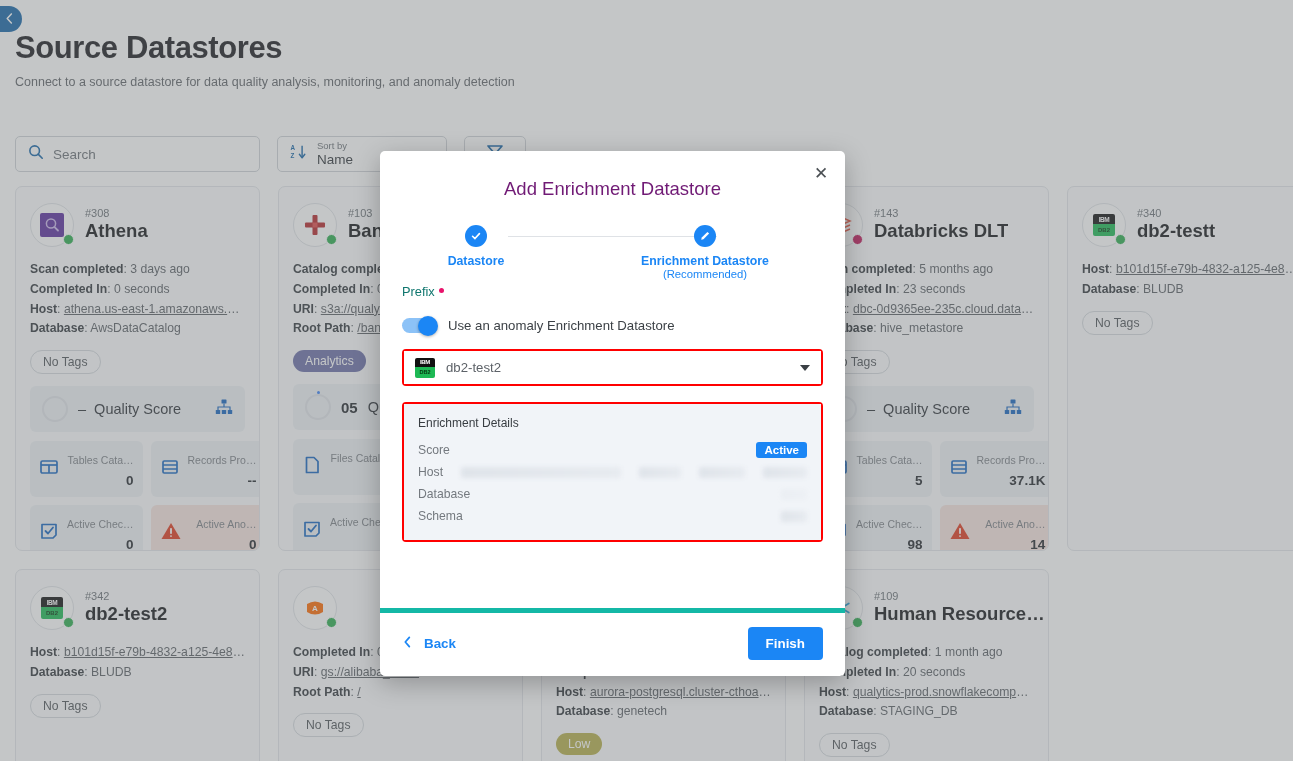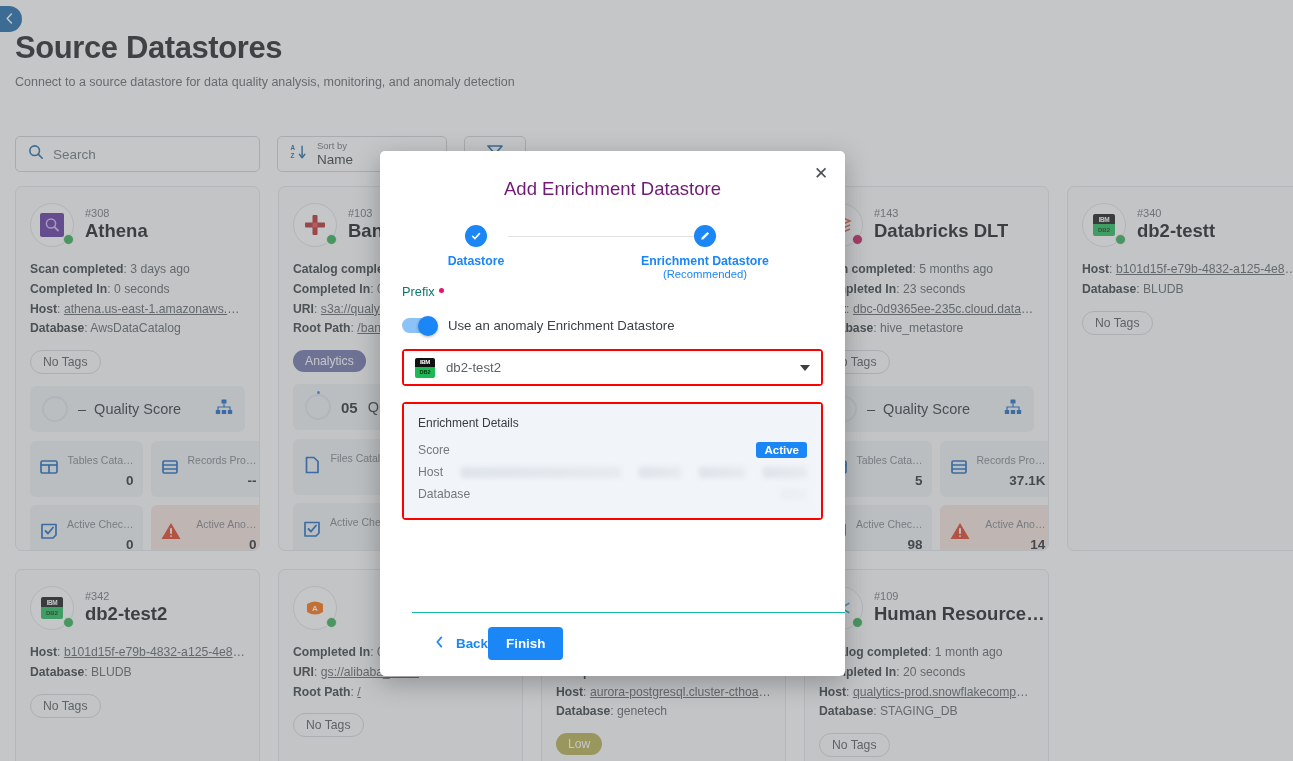--- a/index.html
+++ b/index.html
@@ -214,22 +214,22 @@
     border-radius: 2px; filter: blur(2.2px); height: 11px;
   }
   .redact.r1 { width: 160px; }
   .redact.r2 { width: 42px; }
   .redact.r3 { width: 46px; }
   .redact.r4 { width: 44px; }
   .redact.r6 { width: 26px; }
   .redact-group { display: flex; align-items: center; gap: 18px; }
 
   .modal-footer {
-    margin-top: auto; border-top: 1px solid #14b8a6;
-    padding: 14px 22px 16px 22px; display: flex; align-items: center;  margin-left: 32px;
+    margin-top: auto; border-top: 5px solid #14b8a6;
+    padding: 14px 22px 16px 22px; display: flex; align-items: center; justify-content: space-between;
   }
   .back-btn {
     display: flex; align-items: center; gap: 11px; color: #1b86f5;
     font-size: 13.4px; font-weight: 600; cursor: pointer; background: none; border: none;
     font-family: "Liberation Sans", sans-serif;
   }
   .finish-btn {
     background: #1b86f5; color: #fff; border: none; border-radius: 4px;
     padding: 9px 18px; font-size: 13.4px; font-weight: 700; cursor: pointer;
     font-family: "Liberation Sans", sans-serif;
@@ -714,20 +714,24 @@
               <span class="redact r3"></span>
               <span class="redact r4"></span>
           </span>
         </div>
 
         <div class="det-row">
           <span>Database</span>
           <span class="redact r6" style="opacity:.35"></span>
         </div>
 
+        <div class="det-row">
+          <span>Schema</span>
+          <span class="redact r6"></span>
+        </div>
       </div>
     </div>
   </div>
 
   <div class="modal-footer">
     <button class="back-btn">
       <span>
         <svg width="11" height="12" viewBox="0 0 12 13">
             <path d="M8 1.5 L3.6 6.5 L8 11.5" fill="none" stroke="#1b86f5" stroke-width="1.9" stroke-linecap="round" stroke-linejoin="round"></path>
           </svg>

